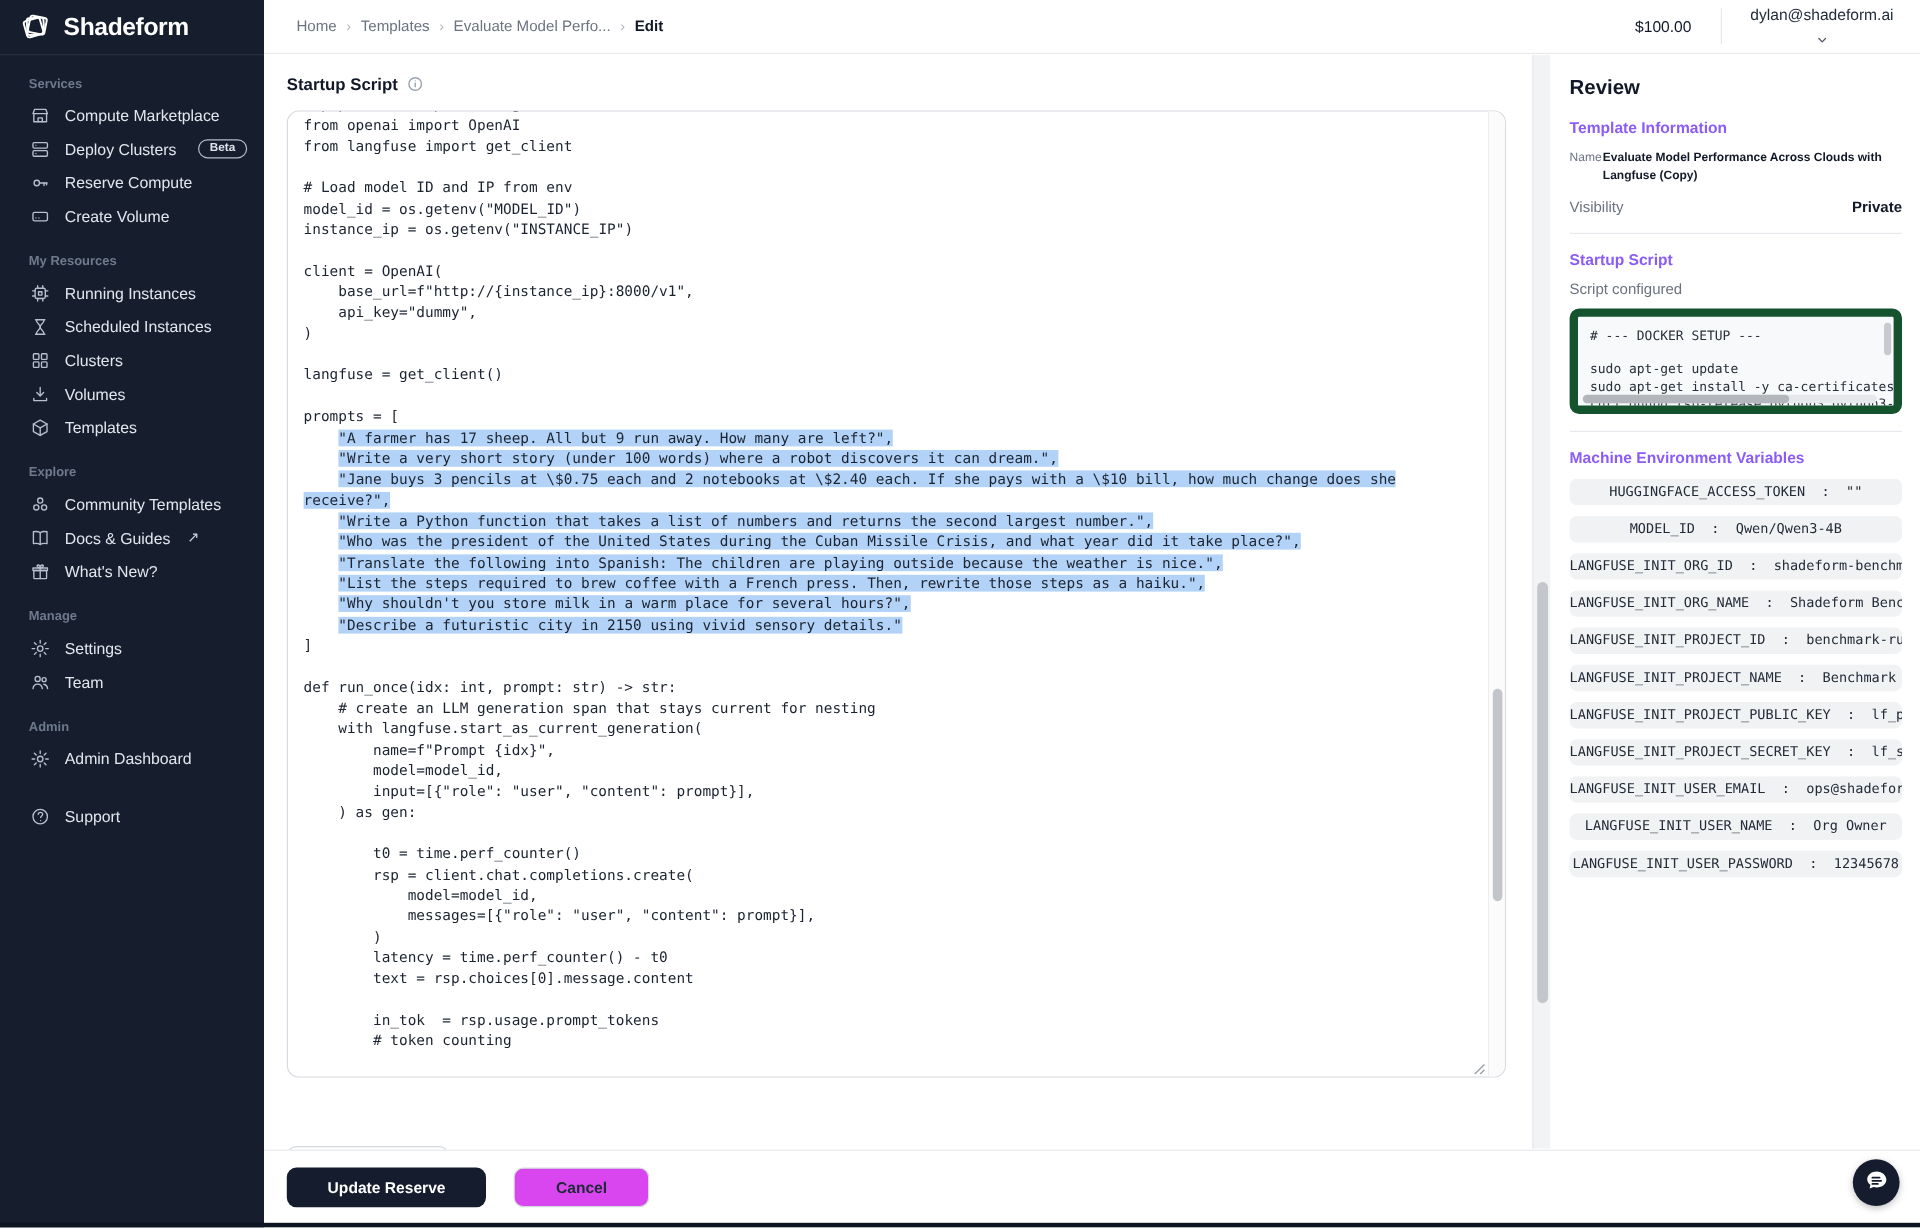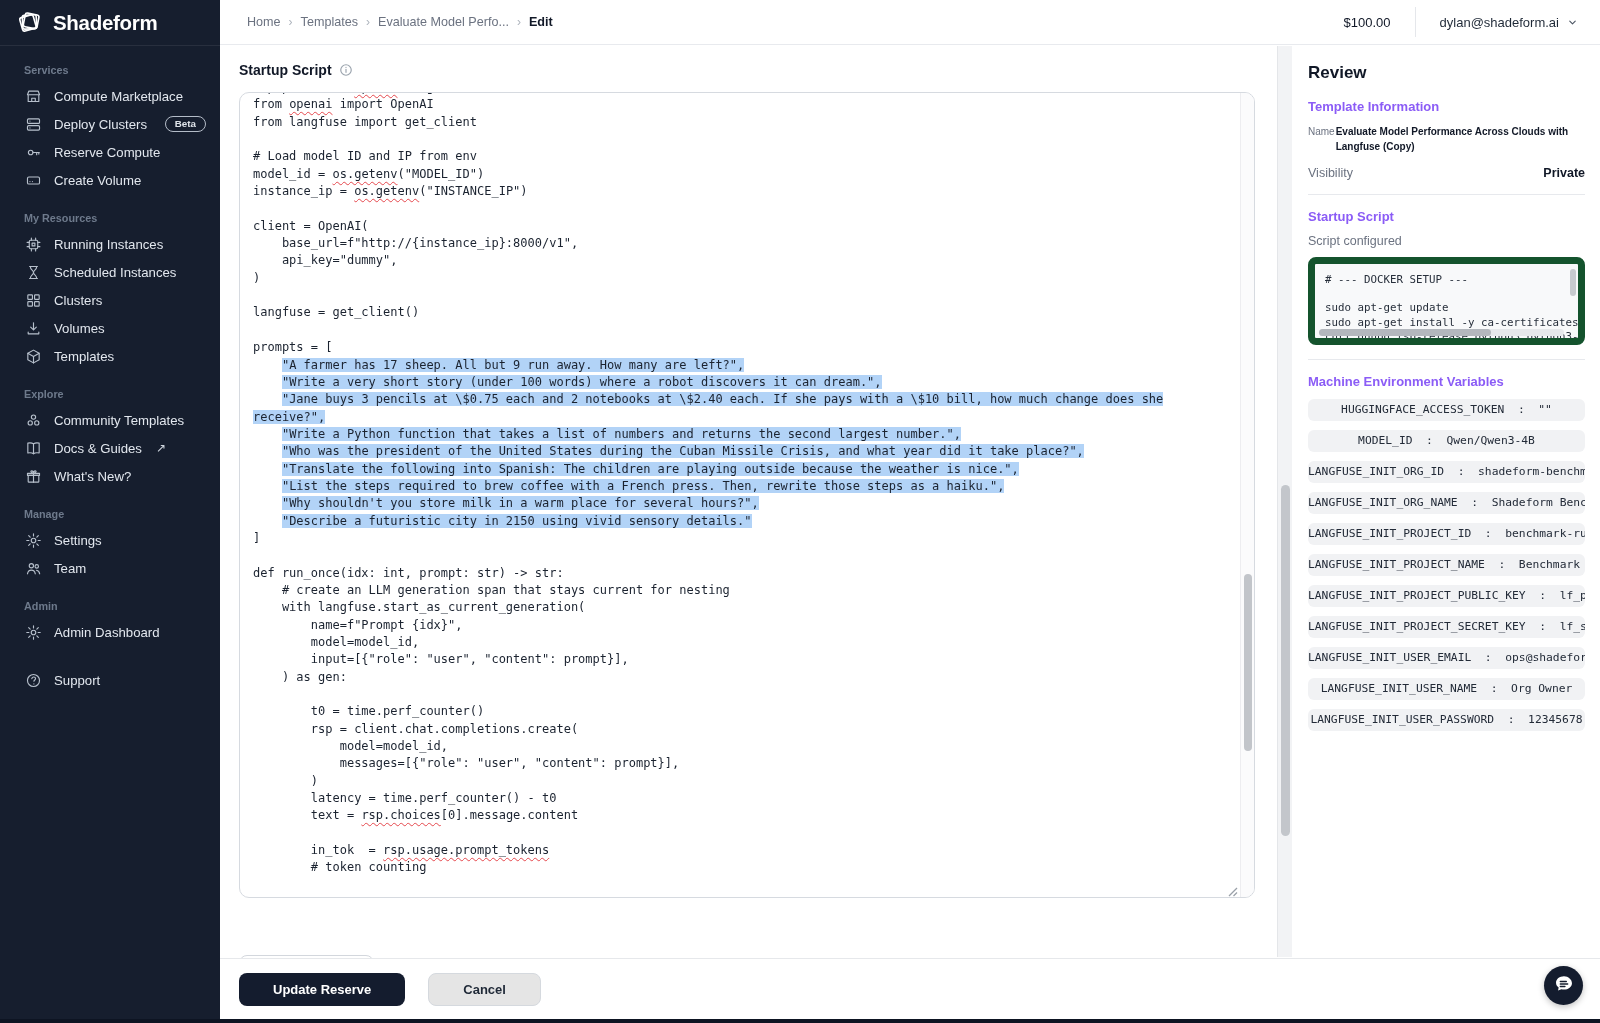--- a/index.html
+++ b/index.html
@@ -21,34 +21,34 @@
 
   
   .topbar { position:absolute; left:220px; right:0; top:0; height:45px; background:#fff; border-bottom:1px solid #e8eaee; display:flex; align-items:center; justify-content:space-between; padding:0 22px 0 27px; z-index:1; }
   .breadcrumb { display:flex; align-items:center; font-size:12.6px; color:#6b7280; }
   .crumb { cursor:pointer; }
   .crumb-sep { margin:0 8px; color:#aeb4bd; font-size:12px; }
   .crumb-current { color:#111827; font-weight:700; }
   .topbar-right { display:flex; align-items:center; }
   .balance { font-size:13px; font-weight:500; color:#111827; cursor:pointer; }
   .vdiv { width:1px; height:30px; background:#e5e7eb; margin:0 24px; }
-  .account { display:flex; align-items:center; gap:8px; font-size:13px; font-weight:500; color:#1f2937; cursor:pointer; }
+  .account { display:flex; align-items:center; gap:8px; font-size:13px; font-weight:500; color:#1f2937; cursor:pointer;flex-direction:column; }
   .account svg { display:block; }
 
   
   .page-title-row { position:absolute; left:239px; top:62px; display:flex; align-items:center; gap:7px; z-index:1; }
   .page-title { font-size:14px; font-weight:700; color:#111827; }
   .info-icon { color:#9aa3ad; display:flex; }
 
   .editor-card { position:absolute; left:239px; top:92px; width:1016px; height:806px; background:#fff; border:1px solid #d6dae0; border-radius:10px; z-index:1; }
   .code-clip { position:absolute; left:0; top:0; right:14px; bottom:0; overflow:hidden; border-radius:10px 0 0 10px; }
   .code-inner { margin-top:-24px; padding:10px 6px 12px 13px; font-family:"DejaVu Sans Mono", monospace; font-size:12px; color:#1b2330; }
   .cl { height:17.35px; line-height:17.35px; white-space:pre; }
   .selhl { background:#b2d3f7; }
-  .sq { text-decoration:underline; text-decoration-style:wavy; text-decoration-color:#e5484d; text-decoration-thickness:1px; text-underline-offset:2.5px;text-align:center; }
+  .sq { text-decoration-style:wavy; text-decoration-color:#e5484d; text-decoration-thickness:1px; text-underline-offset:2.5px;text-align:center; }
 
   .editor-vscroll { position:absolute; right:0; top:0; bottom:0; width:14px; background:#fbfbfc; border-left:1px solid #ededf0; border-radius:0 9px 9px 0; }
   .editor-vthumb { position:absolute; left:3px; width:8px; top:481px; height:177px; background:#c2c5ca; border-radius:4px; }
   .resize-grip { position:absolute; right:16px; bottom:3px; width:11px; height:11px; color:#9aa0a8; cursor:nwse-resize; }
 
   .upload-row { position:absolute; left:239px; top:955px; display:flex; align-items:center; z-index:1;flex-direction:column; }
   .upload-btn { display:flex; align-items:center; gap:8px; height:31px; padding:0 14px; background:#fff; border:1px solid #d3d7dd; border-radius:8px; font-family:"Liberation Sans", sans-serif; font-size:12.8px; font-weight:600; color:#1f2937; cursor:pointer; }
   .upload-btn svg { display:block; }
   .upload-status { margin-left:6px; font-size:12.8px; color:#9aa1ab; }
 
@@ -70,21 +70,21 @@
   .preview-box { position:relative; background:#f8f9fa; border:7px solid #14532d; border-radius:8px; height:88px; overflow:hidden; }
   .preview-box pre { font-family:"DejaVu Sans Mono", monospace; font-size:10.8px; line-height:14.2px; color:#272f3b; padding:9px 16px 4px 10px; white-space:pre; }
   .pv-vthumb { position:absolute; right:2px; top:5px; width:6px; height:27px; background:#c7cacf; border-radius:3px; }
   .pv-hbar { position:absolute; left:4px; right:14px; bottom:2px; height:7px; background:#e6e8eb; border-radius:4px; }
   .pv-hthumb { position:absolute; left:0; top:0; height:7px; width:70%; background:#b3b7bd; border-radius:4px; }
   .env-pill { background:#f1f2f4; border-radius:6px; height:22px; line-height:22px; margin-bottom:9px; text-align:center; overflow:hidden; white-space:pre; font-family:"DejaVu Sans Mono", monospace; font-size:11.3px; color:#232b38; }
 
   
   .footer { position:absolute; left:220px; right:0; top:958px; height:61px; background:#fff; border-top:1px solid #e6e8eb; display:flex; align-items:center; padding-left:19px; z-index:1; }
   .btn-primary { height:33px; padding:0 34px; background:#141c2e; color:#fff; border:none; border-radius:8px; font-family:"Liberation Sans", sans-serif; font-size:13px; font-weight:600; cursor:pointer; }
-  .btn-secondary { height:33px; padding:0 34px; margin-left:23px; background:#e5e5e5; color:#1f2937; border:1px solid #d5d9de; border-radius:8px; font-family:"Liberation Sans", sans-serif; font-size:13px; font-weight:600; cursor:pointer;text-align:center; }
+  .btn-secondary { height:33px; padding:0 34px; margin-left:23px; background:#d946ef; color:#1f2937; border:1px solid #d5d9de; border-radius:8px; font-family:"Liberation Sans", sans-serif; font-size:13px; font-weight:600; cursor:pointer;text-align:center; }
 
   .chat-fab { position:absolute; right:17px; bottom:18px; width:39px; height:39px; border-radius:50%; background:#141c2e; border:none; display:flex; align-items:center; justify-content:center; cursor:pointer; z-index:3; box-shadow:0 2px 6px rgba(0,0,0,.25); }
   .bottom-strip { position:absolute; left:0; right:0; bottom:0; height:4px; background:#0d1422; z-index:4; }
 </style>
 </head>
 <body>
 
 <div>
 
   <aside class="sidebar">

